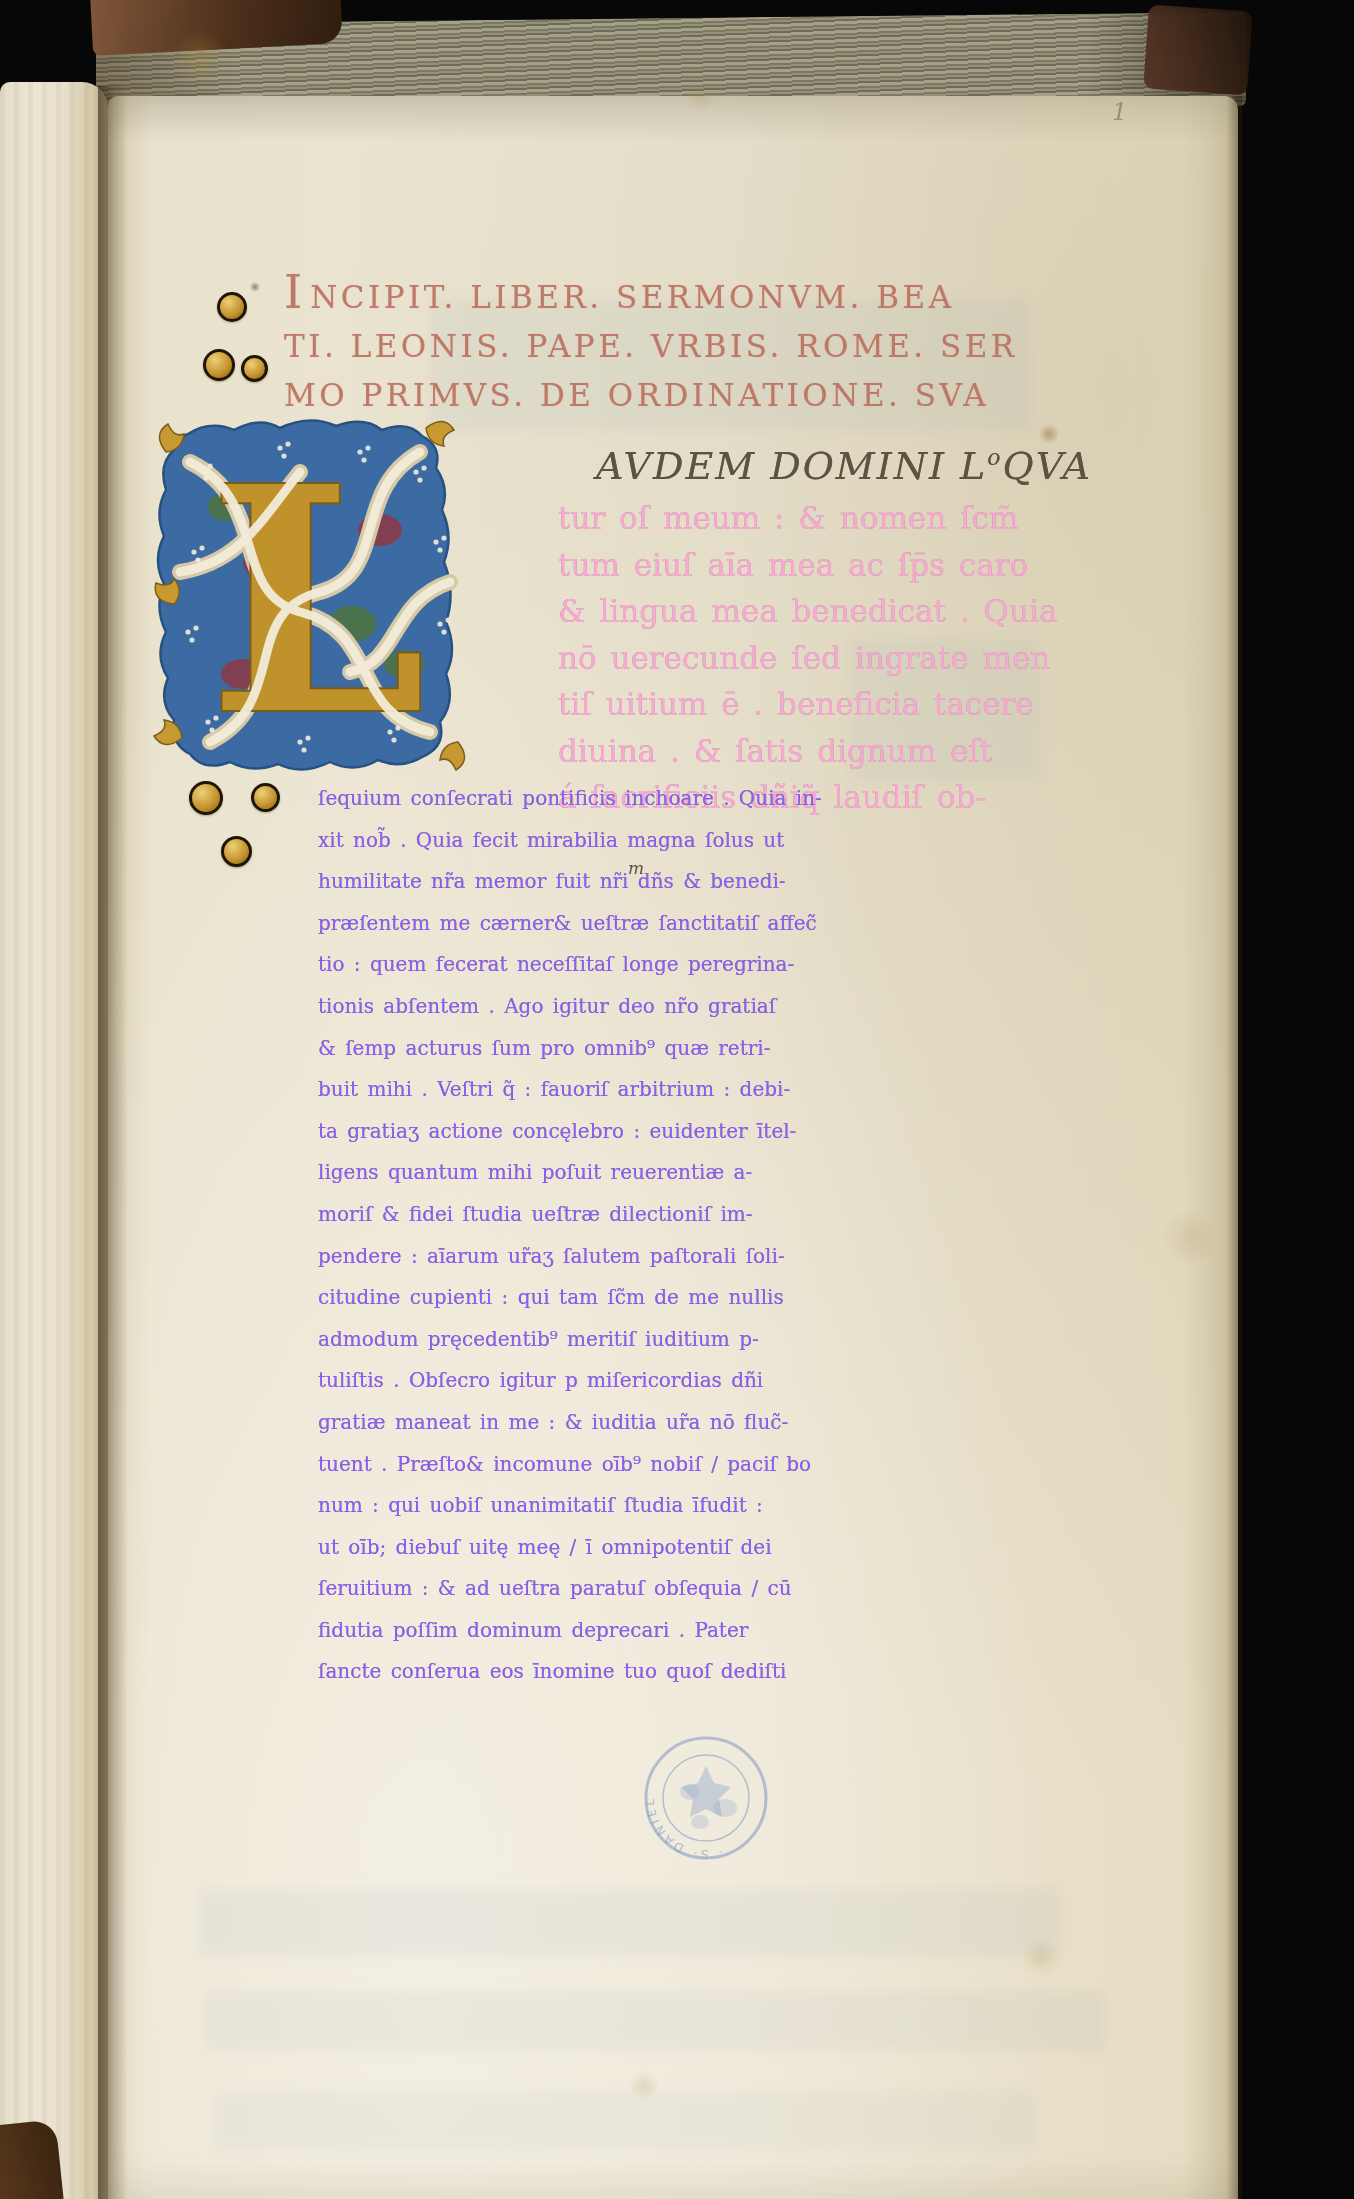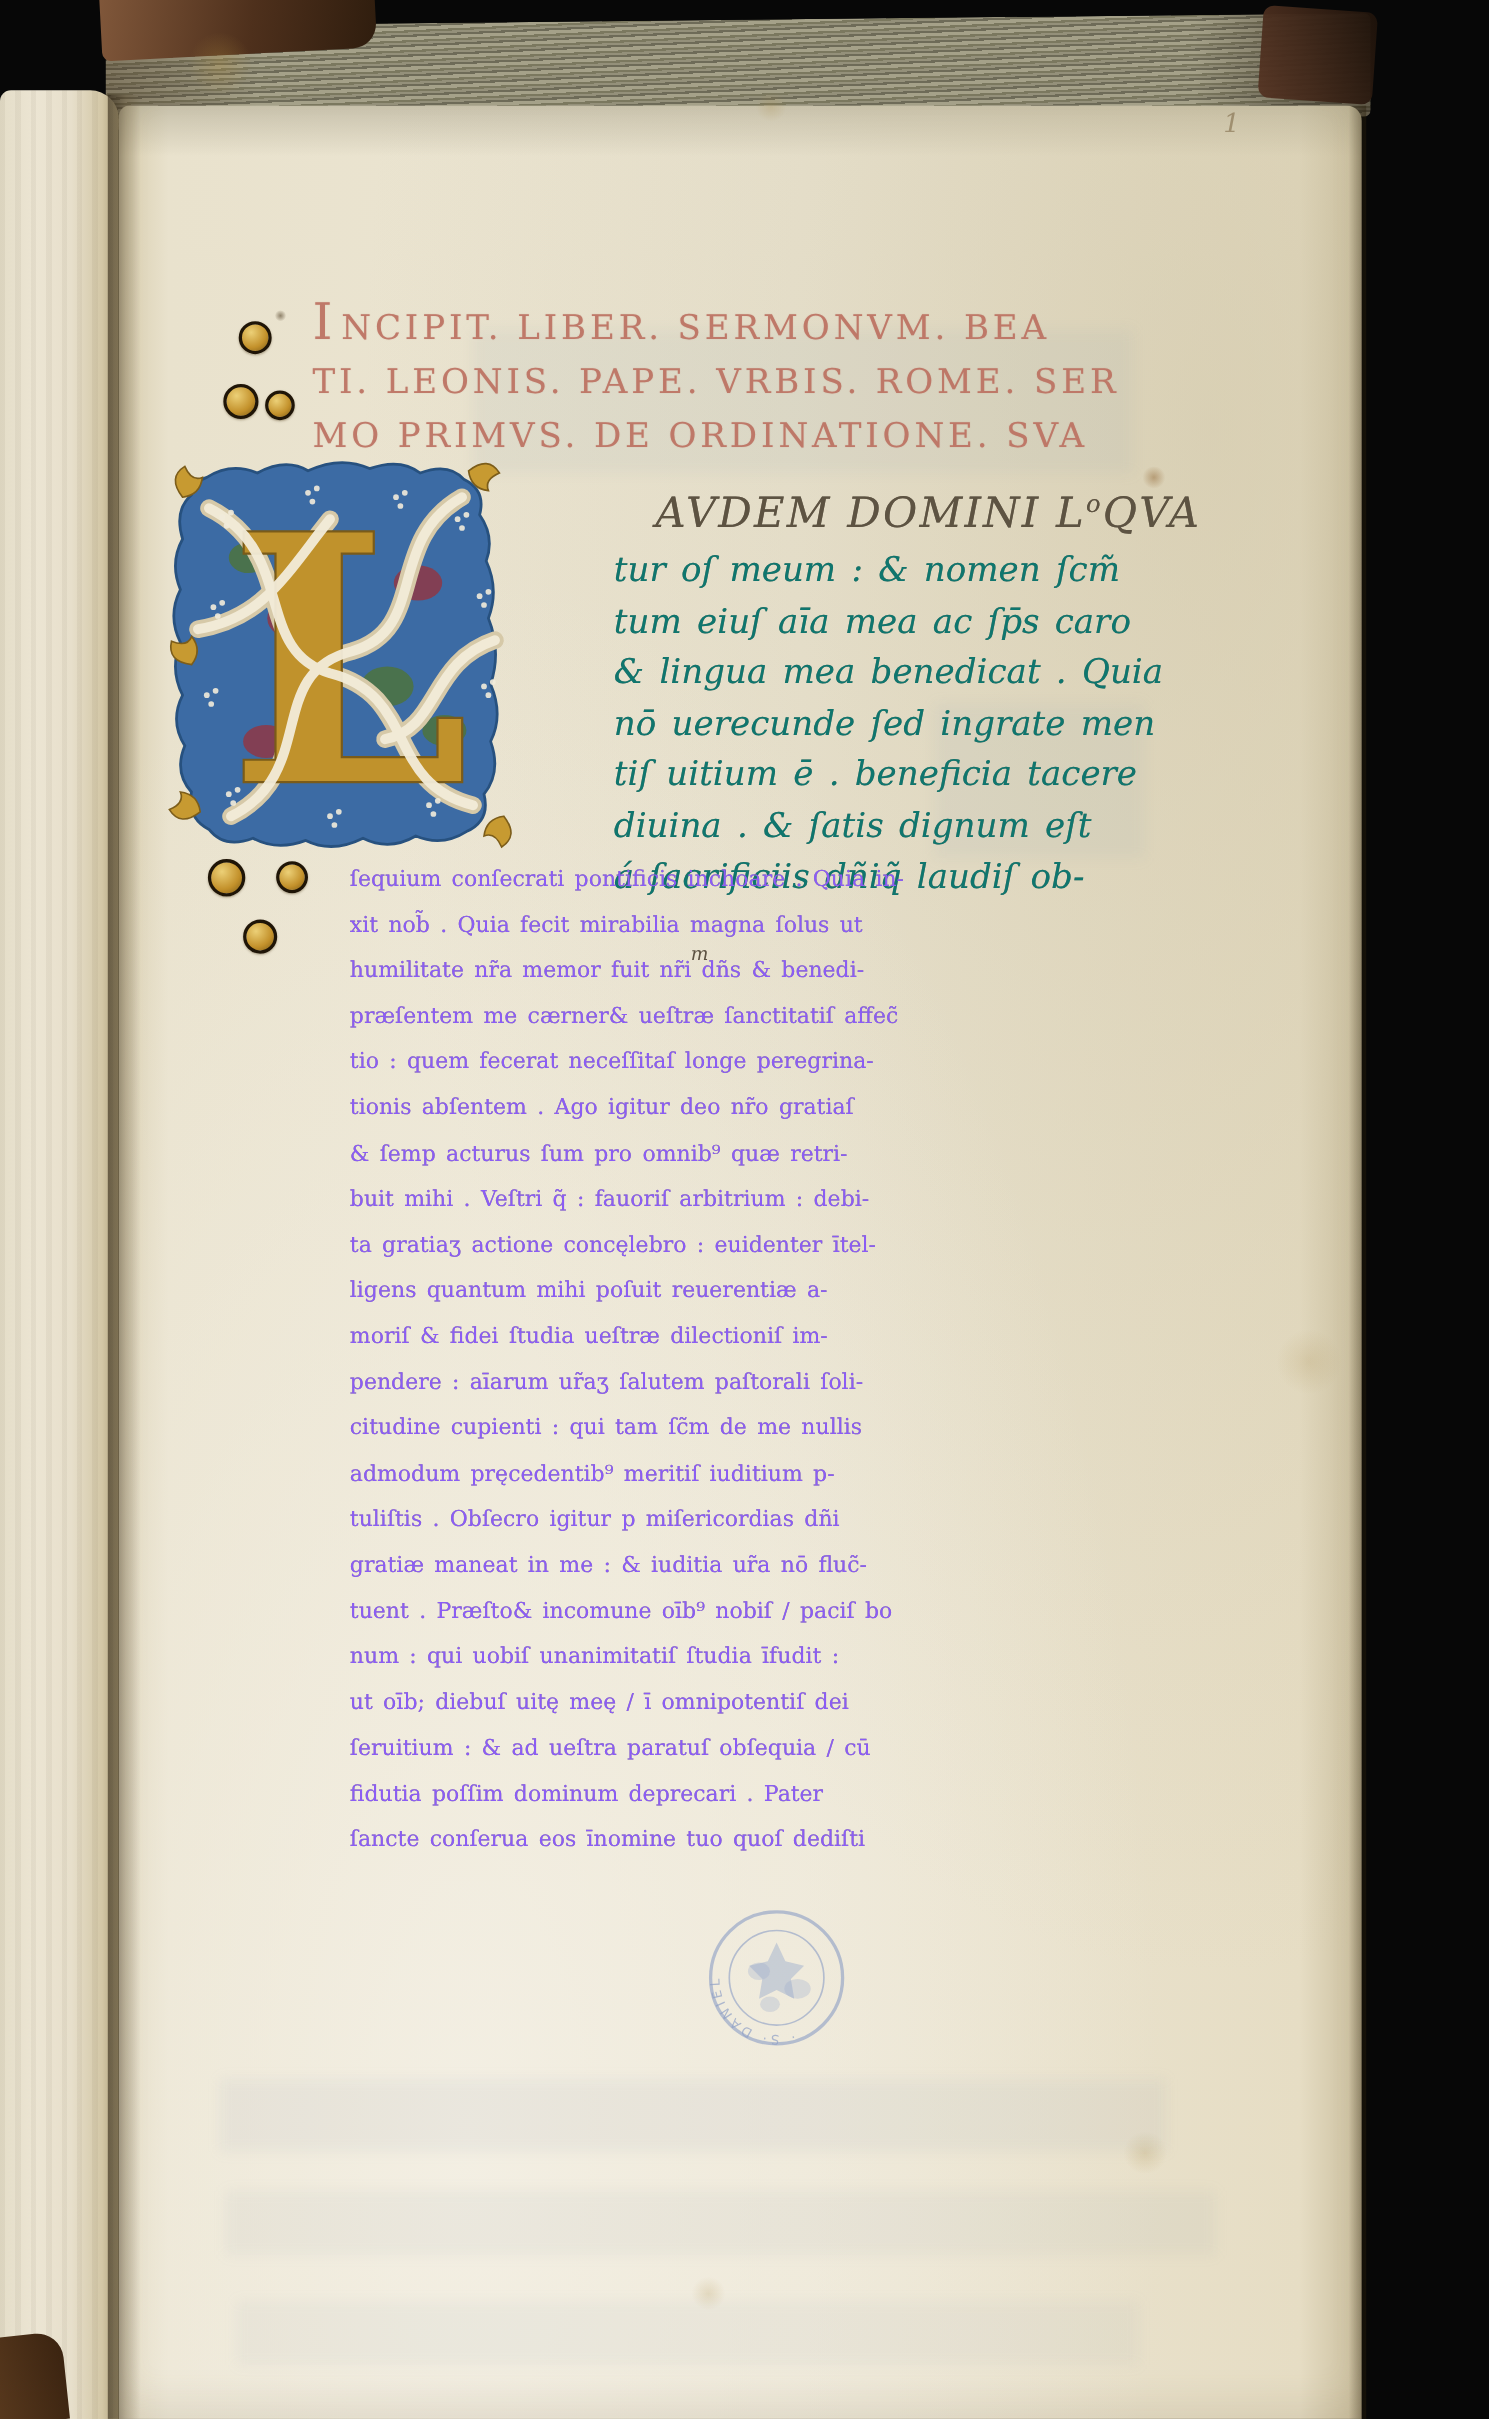--- a/index.html
+++ b/index.html
@@ -43,22 +43,22 @@
   
   .folio{position:absolute;left:1112px;top:98px;font-size:24px;font-style:italic;
     color:rgba(120,98,64,.55);}
   .rubric{position:absolute;left:284px;top:268px;width:780px;color:rgba(188,113,97,.88);
     font-size:31px;letter-spacing:3.5px;line-height:49px;white-space:nowrap;
     text-shadow:0 0 1px rgba(188,113,97,.4);}
   .rinit{font-size:46px;letter-spacing:8px;}
   .caps{position:absolute;left:596px;top:444px;color:#5d5342;font-size:38px;
     letter-spacing:2px;white-space:nowrap;text-shadow:0 0 .6px rgba(90,80,65,.7);font-style:italic;}
   .caps .sup{font-size:22px;vertical-align:14px;}
-  .incipit-block{position:absolute;left:558px;top:500px;width:490px;color:#0f766e;
-    font-style:italic;font-size:31px;text-shadow:0 0 .6px rgba(90,80,65,.6);
+  .incipit-block{position:absolute;left:558px;top:500px;width:490px;color:#f9a8d4;
+    font-size:31px;text-shadow:0 0 .6px rgba(90,80,65,.6);
     word-spacing:4px;}
   .iline{height:46.5px;white-space:nowrap;}
   .body-block{position:absolute;left:318px;top:786px;width:740px;color:#8b5cf6;
     font-size:20px;text-shadow:0 0 .6px rgba(90,80,65,.6);
     word-spacing:3px;}
   .bline{height:41.6px;white-space:nowrap;}
   .correction{position:absolute;left:628px;top:858px;font-size:17px;font-style:italic;
     color:#5c5242;}
   
   .gold-dot{position:absolute;border-radius:50%;border:3px solid #1f1507;

